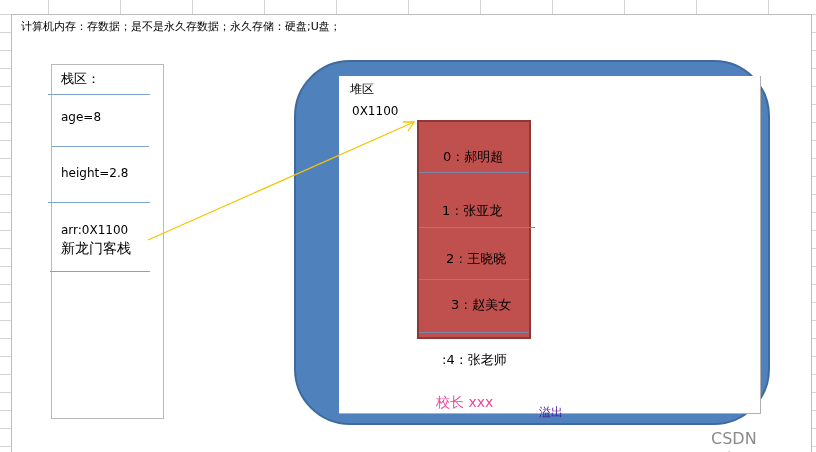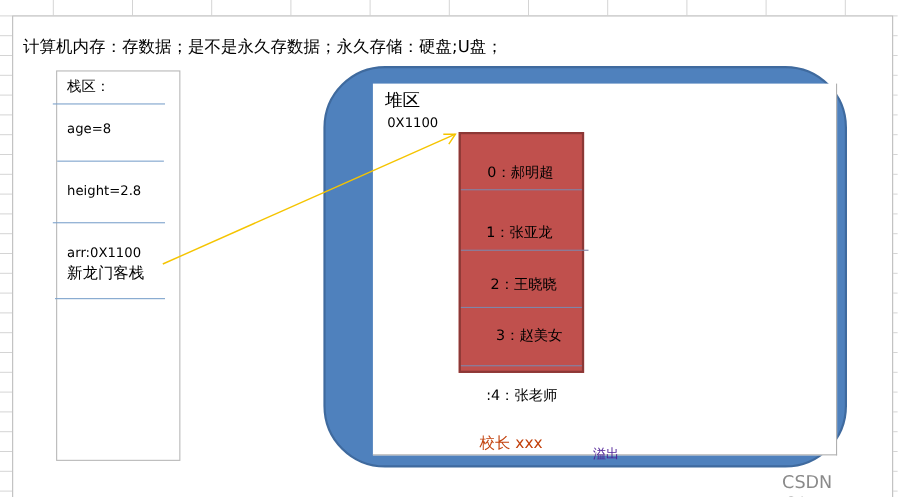--- a/index.html
+++ b/index.html
@@ -11,48 +11,48 @@
       linear-gradient(to right, #d4d4d4 1px, transparent 1px),
       linear-gradient(to bottom, #d4d4d4 1px, transparent 1px);
     background-size:72px 18px;
     background-position:-24px -4px;
   }
   .frame {
     position:absolute; left:11px; top:14px; width:801px; height:440px;
     background:#fff; border:1px solid #bdbdbd; box-sizing:border-box;
   }
   .top-text {
-    position:absolute; left:21px; top:33px; font-size:15px; color:#000;
+    position:absolute; left:21px; top:19px; font-size:11px; color:#000;
     white-space:nowrap;
   }
   .stack {
     position:absolute; left:51px; top:64px; width:113px; height:355px;
     border:1px solid #b8b8b8; box-sizing:border-box; background:#fff;
   }
   .stack-line { position:absolute; left:-4px; height:0; border-top:1.5px solid #7ea3cc; }
   .stack-text { position:absolute; left:9px; font-size:12px; color:#000; white-space:nowrap; }
   .stack-title { font-size:13px; }
   .heap-outer {
     position:absolute; left:294px; top:60px; width:476px; height:365px;
     background:#4f81bd; border:2px solid #3f6a9e; box-sizing:border-box;
     border-radius:56px;
   }
   .heap-inner {
     position:absolute; left:339px; top:76px; width:421px; height:337px;
     background:#fff; border-right:1px solid #b0b0b0; border-bottom:1px solid #b0b0b0;
   }
-  .heap-title { position:absolute; left:350px; top:81px; font-size:16px; color:#000; }
+  .heap-title { position:absolute; left:350px; top:81px; font-size:12px; color:#000; }
   .heap-addr { position:absolute; left:352px; top:104px; font-size:12px; color:#000;text-align:center; }
   .array {
     position:absolute; left:417px; top:120px; width:114px; height:219px;
     background:#c0504d; border:2px solid #8c3836; box-sizing:border-box;
   }
   .array-line { position:absolute; height:0; border-top:1.5px solid #7f85a8; }
   .array-text { position:absolute; font-size:13px; color:#000; white-space:nowrap; }
-  .principal { position:absolute; left:436px; top:394px; font-size:14px; color:#c2410c; }
+  .principal { position:absolute; left:436px; top:394px; font-size:14px; color:#ec4899; }
   .overflow { position:absolute; left:539px; top:404px; font-size:12px; color:#4c1d95; }
   .watermark { position:absolute; left:711px; top:429px; font-size:16px; color:#8a8a8a; }
   svg.arrow { position:absolute; left:0; top:0; width:816px; height:452px; pointer-events:none; }
 </style>
 </head>
 <body>
 
 <div class="frame"></div>
 
 <div class="top-text">计算机内存：存数据；是不是永久存数据；永久存储：硬盘;U盘；</div>

